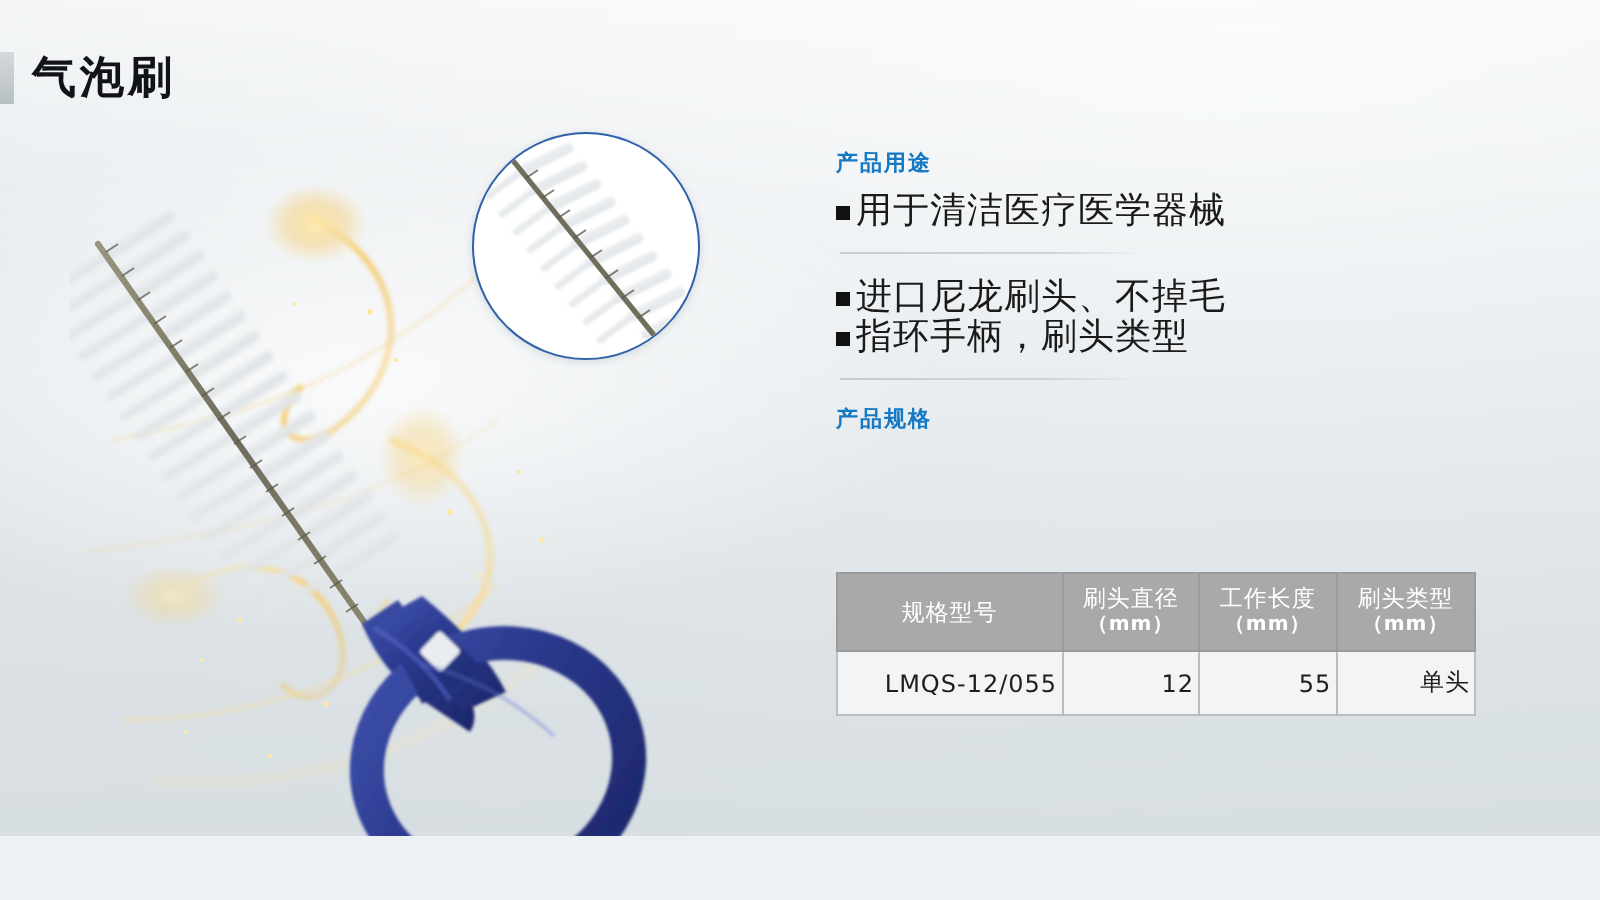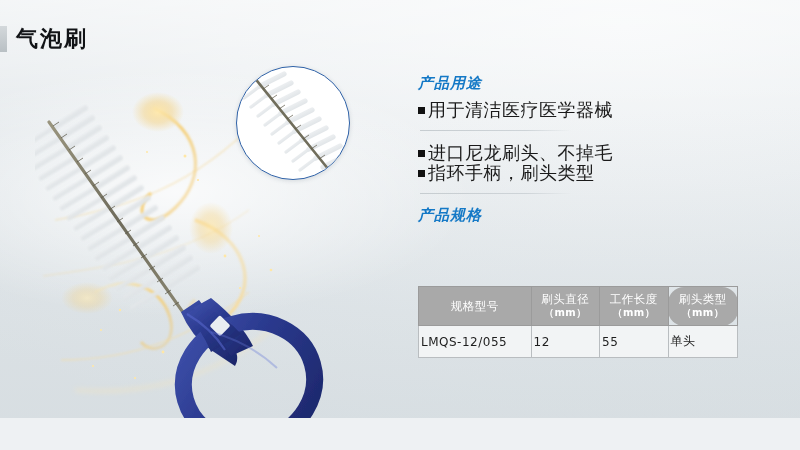--- a/index.html
+++ b/index.html
@@ -44,24 +44,23 @@
   .mag{
     position:absolute;left:201px;top:6px;width:112px;height:112px;border-radius:50%;
     background:#ffffff;border:1.6px solid #2f62a8;overflow:hidden;
     box-shadow:0 1px 4px rgba(80,95,110,.18);
   }
   .mag svg{position:absolute;left:-4px;top:-4px;}
 
   
   .content{position:absolute;left:418px;top:74px;width:350px;}
   .sec-head{
-    font-size:15px;font-weight:700;color:#1579c6;letter-spacing:1px;
+    font-size:11px;font-weight:700;color:#1579c6;letter-spacing:1px;
     font-family:"DejaVu Sans","Liberation Sans",sans-serif;
     margin:0 0 7px 0;
-    font-style:italic;
   }
   .bullets{margin:0;padding:0;list-style:none;}
   .bullets li{
     font-size:18px;color:#1a1a1a;line-height:20px;letter-spacing:.5px;
     font-family:"DejaVu Sans","Liberation Sans",sans-serif;
     display:flex;align-items:center;
   }
   .bullets li .sq{
     display:inline-block;width:7px;height:7px;background:#111;margin-right:3px;flex:none;
   }
@@ -77,27 +76,27 @@
     border-collapse:collapse;
     font-family:"DejaVu Sans","Liberation Sans",sans-serif;
   }
   .spec th{
     background:#a9a9a9;color:#ffffff;font-weight:400;
     font-size:11.5px;line-height:14px;padding:5px 2px;text-align:center;
     border:1px solid #9b9b9b;letter-spacing:.5px;
   }
   .spec th .unit{display:block;font-size:10px;font-weight:bold;}
   .spec td{
-    background:#f2f4f5;color:#1d1d1d;font-size:12px;text-align:left;
+    background:#f2f4f5;color:#1d1d1d;font-size:12px;text-align:right;
     padding:7px 2px;border:1px solid #b9bdc0;letter-spacing:.5px;
   }
   .spec .c0{width:118px;}
   .spec .c1{width:67px;}
   .spec .c2{width:67px;}
-  .spec .c3{width:68px;border-radius:16px;}
+  .spec .c3{width:68px;}
 </style>
 </head>
 <body>
 
 <div id="slide">
   <div class="bg-sheen"></div>
 
   <div class="title-bar"></div>
   <div class="title">气泡刷</div>
 

